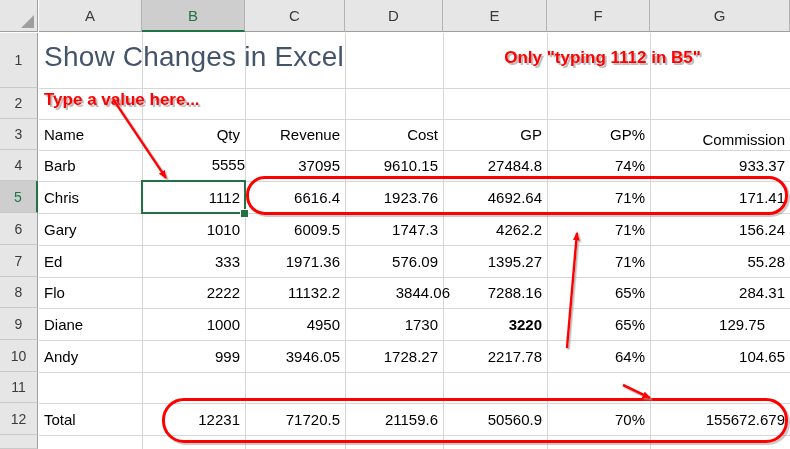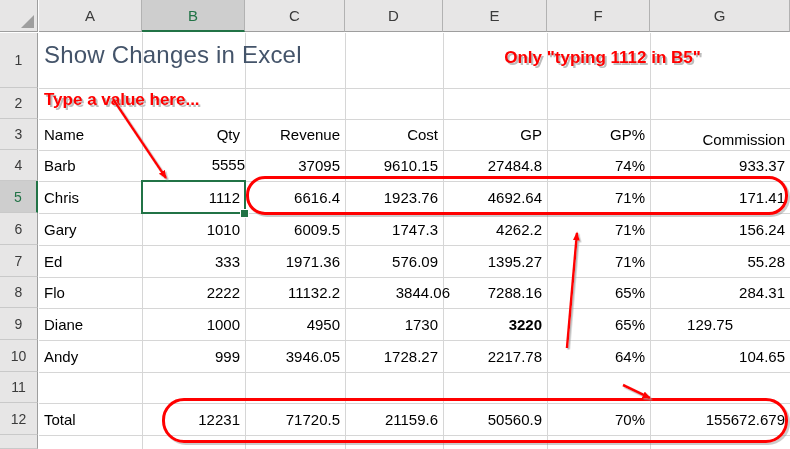--- a/index.html
+++ b/index.html
@@ -36,21 +36,21 @@
   }
   
   .cell{
     position:absolute;font-size:15px;color:#000;box-sizing:border-box;
     display:flex;align-items:center;white-space:nowrap;overflow:visible;
   }
   .cell.num{justify-content:flex-end;padding-right:5px;}
   .cell.txt{justify-content:flex-start;padding-left:5px;}
   
   .title{
-    position:absolute;left:44px;top:41px;font-size:24px;color:#44546a;
+    position:absolute;left:44px;top:41px;font-size:28px;color:#44546a;
     letter-spacing:0.2px;white-space:nowrap;z-index:5;
   }
   .rednote{
     position:absolute;color:#ff0000;font-weight:bold;font-size:17px;
     text-shadow:2px 2px 0 #bdbdbd;white-space:nowrap;z-index:7;
   }
   #note-type{left:44px;top:90px;}
   #note-only{left:425px;top:45px;width:355px;text-align:center;line-height:26px;}
   #note-all{left:320px;top:367px;width:300px;text-align:center;}
   
@@ -159,21 +159,21 @@
       <div class="cell num" style="left: 345px; top: 277px; width: 98px; height: 31px; margin-left: 12px;">3844.06</div>
       <div class="cell num" style="left: 443px; top: 277px; width: 104px; height: 31px;">7288.16</div>
       <div class="cell num" style="left: 547px; top: 277px; width: 103px; height: 31px;">65%</div>
       <div class="cell num" style="left: 650px; top: 277px; width: 140px; height: 31px;">284.31</div>
       <div class="cell txt" style="left: 39px; top: 308px; width: 103px; height: 32px;">Diane</div>
       <div class="cell num" style="left: 142px; top: 308px; width: 103px; height: 32px;">1000</div>
       <div class="cell num" style="left: 245px; top: 308px; width: 100px; height: 32px;">4950</div>
       <div class="cell num" style="left: 345px; top: 308px; width: 98px; height: 32px;">1730</div>
       <div class="cell num" style="left: 443px; top: 308px; width: 104px; height: 32px; font-weight: bold;">3220</div>
       <div class="cell num" style="left: 547px; top: 308px; width: 103px; height: 32px;">65%</div>
-      <div class="cell num" style="left: 618px; top: 308px; width: 120px; height: 32px;">129.75</div>
+      <div class="cell num" style="left: 650px; top: 308px; width: 120px; height: 32px;">129.75</div>
       <div class="cell txt" style="left: 39px; top: 340px; width: 103px; height: 32px;">Andy</div>
       <div class="cell num" style="left: 142px; top: 340px; width: 103px; height: 32px;">999</div>
       <div class="cell num" style="left: 245px; top: 340px; width: 100px; height: 32px;">3946.05</div>
       <div class="cell num" style="left: 345px; top: 340px; width: 98px; height: 32px;">1728.27</div>
       <div class="cell num" style="left: 443px; top: 340px; width: 104px; height: 32px;">2217.78</div>
       <div class="cell num" style="left: 547px; top: 340px; width: 103px; height: 32px;">64%</div>
       <div class="cell num" style="left: 650px; top: 340px; width: 140px; height: 32px;">104.65</div>
       <div class="cell txt" style="left: 39px; top: 403px; width: 103px; height: 32px;">Total</div>
       <div class="cell num" style="left: 142px; top: 403px; width: 103px; height: 32px;">12231</div>
       <div class="cell num" style="left: 245px; top: 403px; width: 100px; height: 32px;">71720.5</div>

